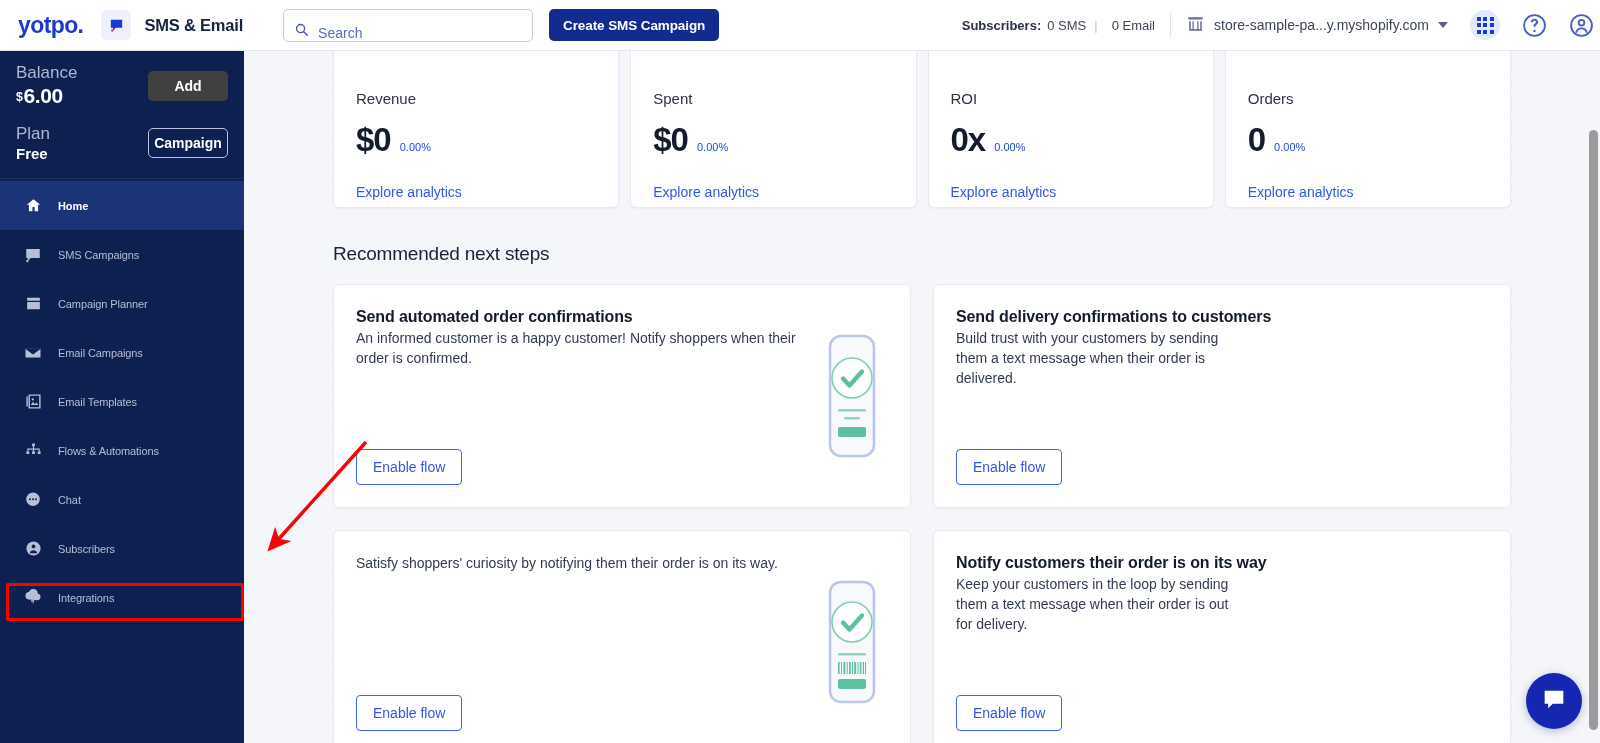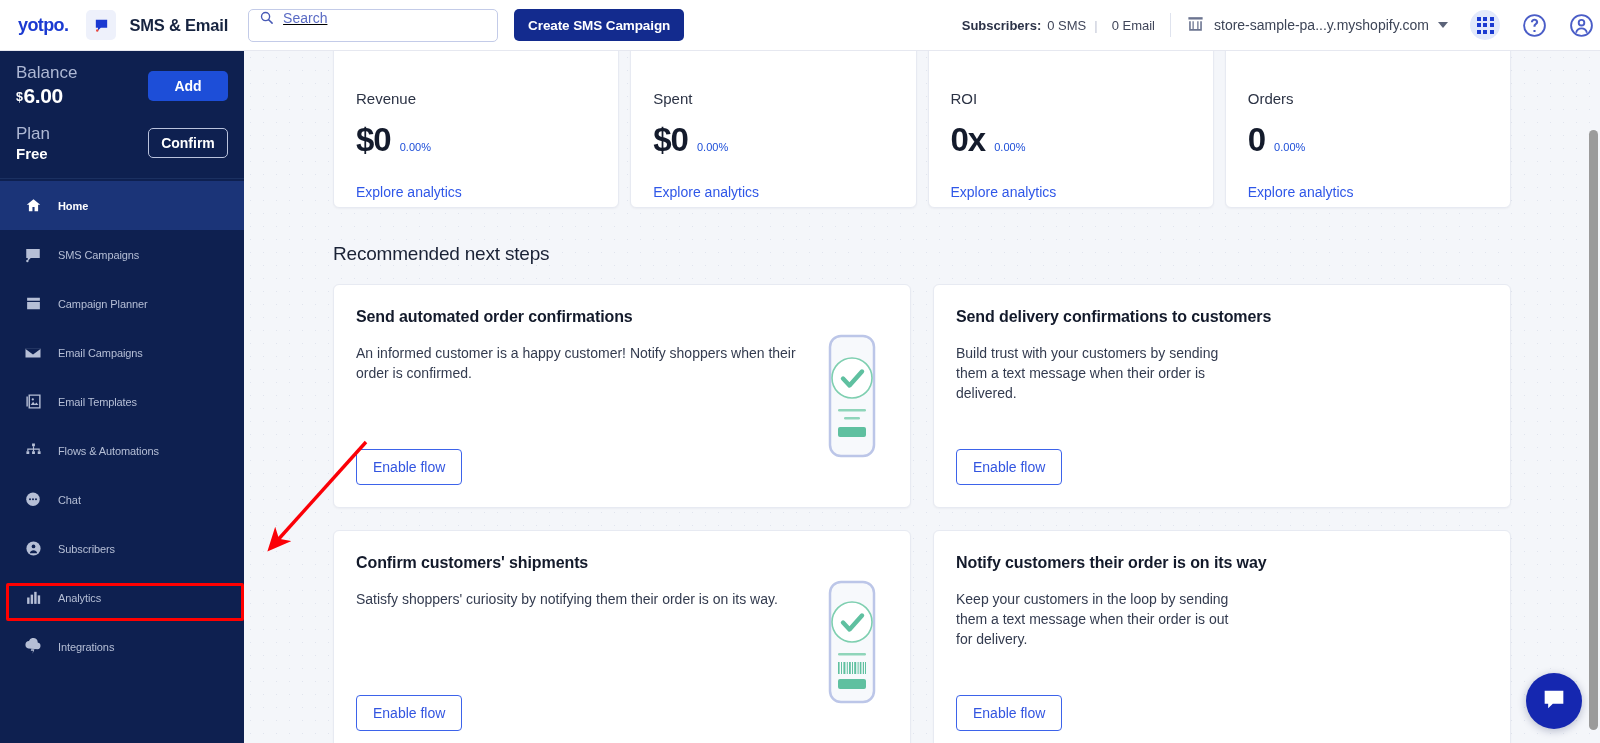--- a/index.html
+++ b/index.html
@@ -14,41 +14,40 @@
   .topbar {
     position: absolute; top: 0; left: 0;
     width: 1600px; height: 51px;
     background: #ffffff;
     border-bottom: 1px solid #e6e8f0;
     display: flex; align-items: center;
     z-index: 40;
   }
   .brand-logo {
     margin-left: 18px;
-    font-size: 18px; font-weight: bold;
+    font-size: 23px; font-weight: bold;
     color: #1b3ad1; letter-spacing: -0.6px;
   }
   .app-badge {
     margin-left: 18px;
     width: 30px; height: 30px; border-radius: 5px;
     background: #eef1fb;
     display: flex; align-items: center; justify-content: center;
   }
   .app-title {
     margin-left: 13px;
     font-size: 16.5px; font-weight: 700; color: #16233f;
     letter-spacing: -0.2px;
   }
   .search-wrap {
-    margin-left: 20px;
+    margin-left: 40px;
     width: 250px; height: 33px;
     border: 1px solid #c3cbe8; border-radius: 5px;
-    display: flex; align-items: flex-start;
+    display: flex; align-items: flex-end;
     background: #fff;
-    text-decoration: underline;
   }
   .search-wrap svg { margin-left: 10px; }
   .search-input {
     border: 0; outline: 0; margin-left: 9px;
     font-size: 14px; color: #4759b5;
     font-family: "Liberation Sans", sans-serif;
     background: transparent; width: 190px;
   }
   .search-input::placeholder { color: #5a6bc4; }
   .create-btn {
@@ -100,21 +99,21 @@
   .sb-top { height: 51px; background: #132b8e; }
   .sb-acct { padding: 12px 16px 16px 16px; border-bottom: 1px solid #1b3061; }
   .acct-row { display: flex; align-items: center; justify-content: space-between; }
   .acct-row + .acct-row { margin-top: 16px; }
   .acct-lbl { font-size: 17px; color: #aeb8d4; }
   .acct-bal { font-size: 21px; font-weight: 700; color: #ffffff; margin-top: 1px; letter-spacing: -0.4px; }
   .acct-bal sup { font-size: 12.5px; font-weight: 700; vertical-align: 2px; margin-right: 1px; }
   .acct-plan { font-size: 15px; font-weight: 700; color: #ffffff; margin-top: 1px; }
   .btn-add {
     width: 80px; height: 30px; border: 0; border-radius: 5px;
-    background: #1d4ed8; color: #fff;
+    background: #404040; color: #fff;
     font-size: 14px; font-weight: 700; cursor: pointer;
     font-family: "Liberation Sans", sans-serif;
   }
   .btn-upgrade {
     width: 80px; height: 30px; border-radius: 5px;
     background: transparent; color: #fff;
     border: 1px solid #b9c2dc;
     font-size: 14px; font-weight: 700; cursor: pointer;
     font-family: "Liberation Sans", sans-serif;
   }
@@ -174,21 +173,21 @@
   }
   .step-card {
     background: #fff; border: 1px solid #e7eaf2; border-radius: 6px;
     padding: 22px 22px 22px 22px;
     position: relative; min-height: 224px;
     box-shadow: 0 1px 2px rgba(22,35,63,0.04);
     display: flex;
   }
   .step-body { flex: 1; display: flex; flex-direction: column; }
   .step-title { font-size: 16px; font-weight: 700; color: #131a2b; letter-spacing: -0.1px; line-height: 1.3; }
-  .step-desc { margin-top: 15px; font-size: 14px; color: #333b4f; line-height: 1.45; max-width: 524px; }
+  .step-desc { font-size: 14px; color: #333b4f; line-height: 1.45; max-width: 524px; }
   .step-card.narrow .step-desc { max-width: 292px; }
   .btn-flow {
     margin-top: auto; align-self: flex-start;
     height: 36px; padding: 0 16px;
     background: #fff; border: 1px solid #3d63ea; border-radius: 4px;
     color: #3355e0; font-size: 14px; cursor: pointer;
     font-family: "Liberation Sans", sans-serif;
   }
   .phone-art { width: 72px; display: flex; align-items: center; justify-content: center; }
 
@@ -221,21 +220,21 @@
           <sup>$</sup><span>6.00</span>
         </div>
       </div>
       <button class="btn-add">Add</button>
     </div>
     <div class="acct-row">
       <div>
         <div class="acct-lbl">Plan</div>
         <div class="acct-plan">Free</div>
       </div>
-      <button class="btn-upgrade">Confirm</button>
+      <button class="btn-upgrade">Campaign</button>
     </div>
   </div>
 
   <nav class="sb-nav">
 
     <div class="nav-item active">
       <span class="ico">
         <svg width="17" height="17" viewBox="0 0 24 24">
             <path fill="#b6bfd6" d="M12 3 2.5 11h3v9h5v-6h3v6h5v-9h3z"></path>
           </svg>
@@ -311,31 +310,20 @@
       <span class="ico">
         <svg width="17" height="17" viewBox="0 0 24 24">
             <circle cx="12" cy="12" r="10" fill="#b6bfd6"></circle>
             <circle cx="12" cy="9" r="2.6" fill="#0e2050"></circle>
             <path fill="#0e2050" d="M6.8 18.6c.7-2.6 2.7-4 5.2-4s4.5 1.4 5.2 4z"></path>
           </svg>
       </span>
       <span class="lbl">Subscribers</span>
     </div>
 
-    <div class="nav-item">
-      <span class="ico">
-        <svg width="17" height="17" viewBox="0 0 24 24">
-            <rect x="3" y="12" width="3.4" height="9" fill="#b6bfd6"></rect>
-            <rect x="8" y="8" width="3.4" height="13" fill="#b6bfd6"></rect>
-            <rect x="13" y="4" width="3.4" height="17" fill="#b6bfd6"></rect>
-            <rect x="18" y="9" width="3.4" height="12" fill="#b6bfd6"></rect>
-          </svg>
-      </span>
-      <span class="lbl">Analytics</span>
-    </div>
 
     <div class="nav-item">
       <span class="ico">
         <svg width="18" height="18" viewBox="0 0 24 24">
             <path fill="#b6bfd6" d="M6 14a5 5 0 0 1 .6-9.9A6 6 0 0 1 18.3 6 4.5 4.5 0 0 1 18 14.9z"></path>
             <path fill="#b6bfd6" d="M11 15h3l-2.6 6 .6-4h-3l2.6-6z"></path>
           </svg>
       </span>
       <span class="lbl">Integrations</span>
     </div>
@@ -483,21 +471,20 @@
     <article class="step-card narrow">
       <div class="step-body">
         <div class="step-title">Send delivery confirmations to customers</div>
         <div class="step-desc">Build trust with your customers by sending them a text message when their order is delivered.</div>
         <button class="btn-flow">Enable flow</button>
       </div>
     </article>
 
     <article class="step-card">
       <div class="step-body">
-        <div class="step-title">Confirm customers' shipments</div>
         <div class="step-desc">Satisfy shoppers' curiosity by notifying them their order is on its way.</div>
         <button class="btn-flow">Enable flow</button>
       </div>
       <div class="phone-art">
         <svg width="70" height="128" viewBox="0 0 70 128">
           <rect x="13" y="4" width="44" height="120" rx="11" fill="#f7f9fc" stroke="#bcc6e8" stroke-width="2.5"></rect>
           <circle cx="35" cy="44" r="20" fill="#ffffff" stroke="#7ecfb0" stroke-width="1.6"></circle>
           <path d="M26 44.5 32.5 51.5 45 37.5" fill="none" stroke="#5fc0a0" stroke-width="4.4" stroke-linecap="round" stroke-linejoin="round"></path>
           <rect x="21" y="75" width="28" height="2.6" rx="1.3" fill="#8fd5ba"></rect>
           <g fill="#5fc0a0">

